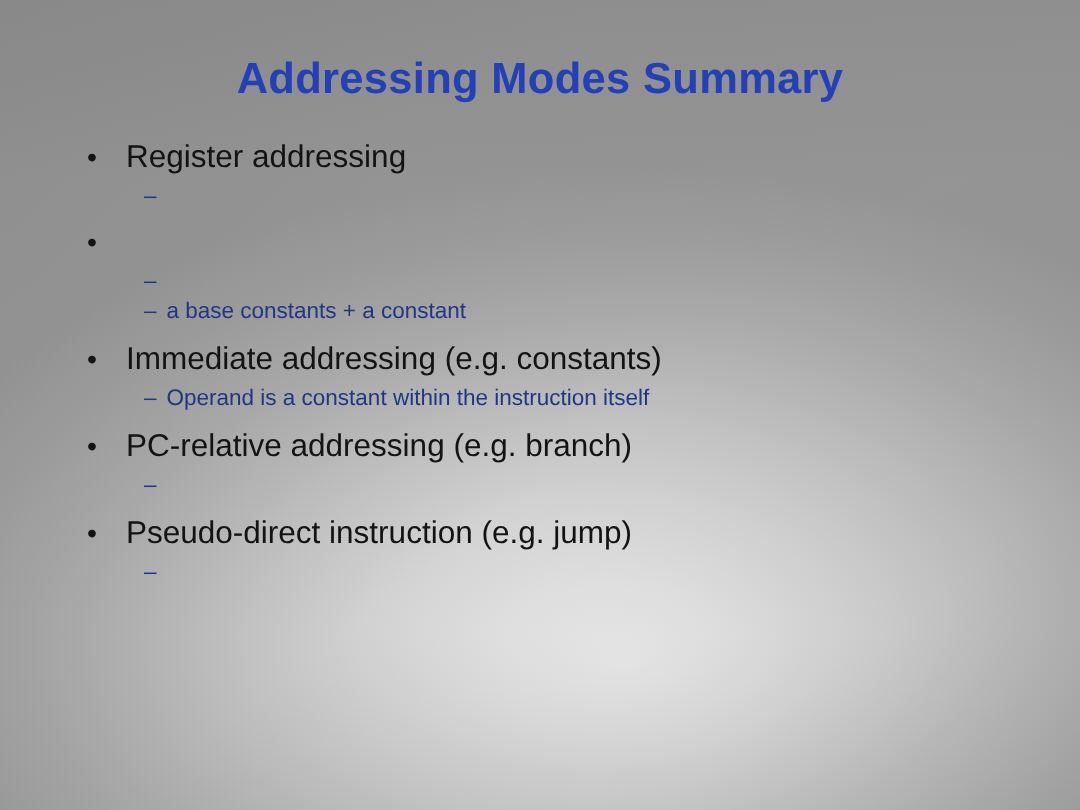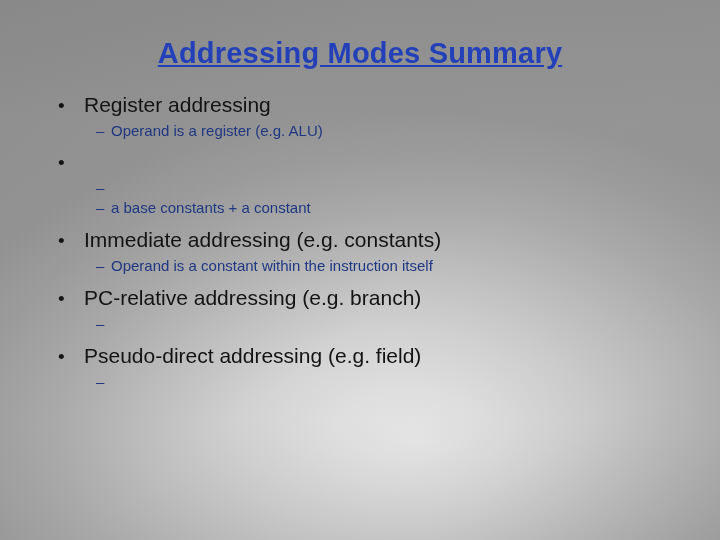--- a/index.html
+++ b/index.html
@@ -68,21 +68,20 @@
     left: 0;
     right: 0;
     top: 36px;
     text-align: center;
     font-size: 29px;
     font-weight: bold;
     color: #2340b8;
     letter-spacing: 0.2px;
     line-height: 34px;
     white-space: nowrap;
-    text-decoration: underline;
   }
 
   .body-list {
     position: absolute;
     left: 0;
     top: 92px;
     width: 720px;
   }
 
   .l1 {
@@ -143,21 +142,20 @@
 
     <div class="body-list">
         <div class="group">
           <div class="l1">
             <span class="marker">•</span>
             <span class="txt">Register addressing</span>
           </div>
           <div class="sub-wrap">
             <div class="l2">
               <span class="marker">–</span>
-              <span class="txt">Operand is a register (e.g. ALU)</span>
             </div>
           </div>
         </div>
         <div class="group">
           <div class="l1">
             <span class="marker">•</span>
           </div>
           <div class="sub-wrap">
             <div class="l2">
               <span class="marker">–</span>
@@ -187,21 +185,21 @@
           </div>
           <div class="sub-wrap">
             <div class="l2">
               <span class="marker">–</span>
             </div>
           </div>
         </div>
         <div class="group">
           <div class="l1">
             <span class="marker">•</span>
-            <span class="txt">Pseudo-direct addressing (e.g. field)</span>
+            <span class="txt">Pseudo-direct instruction (e.g. jump)</span>
           </div>
           <div class="sub-wrap">
             <div class="l2">
               <span class="marker">–</span>
             </div>
           </div>
         </div>
       </div>
 
   </div>

